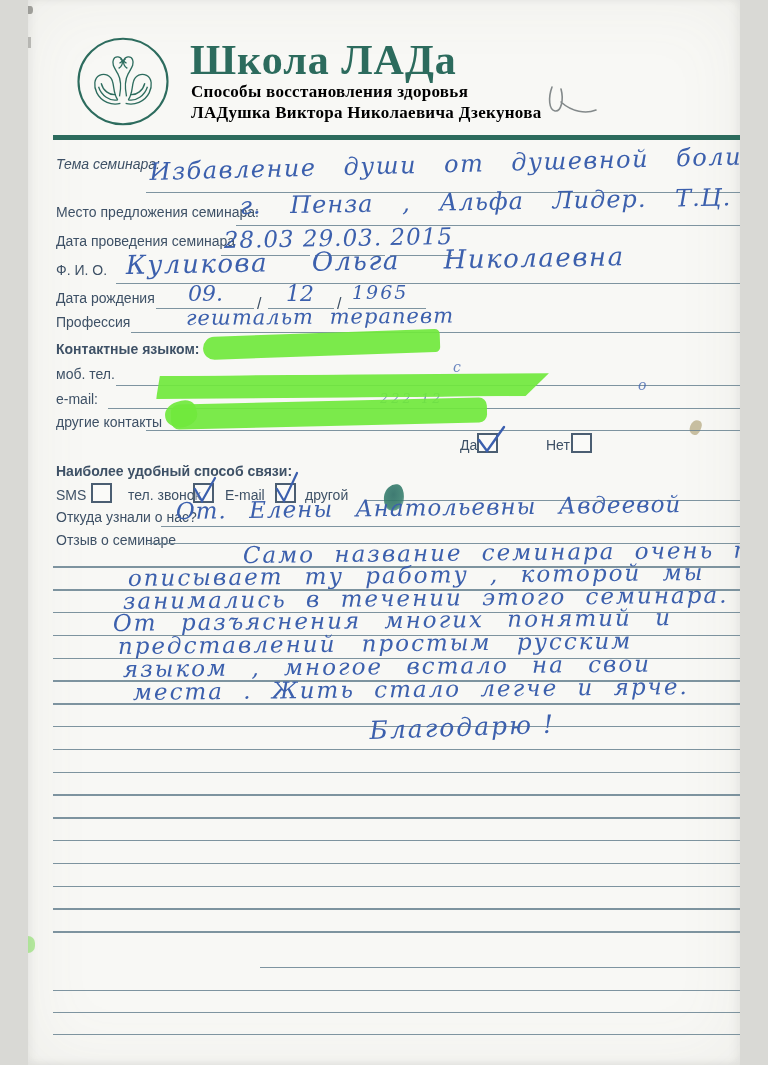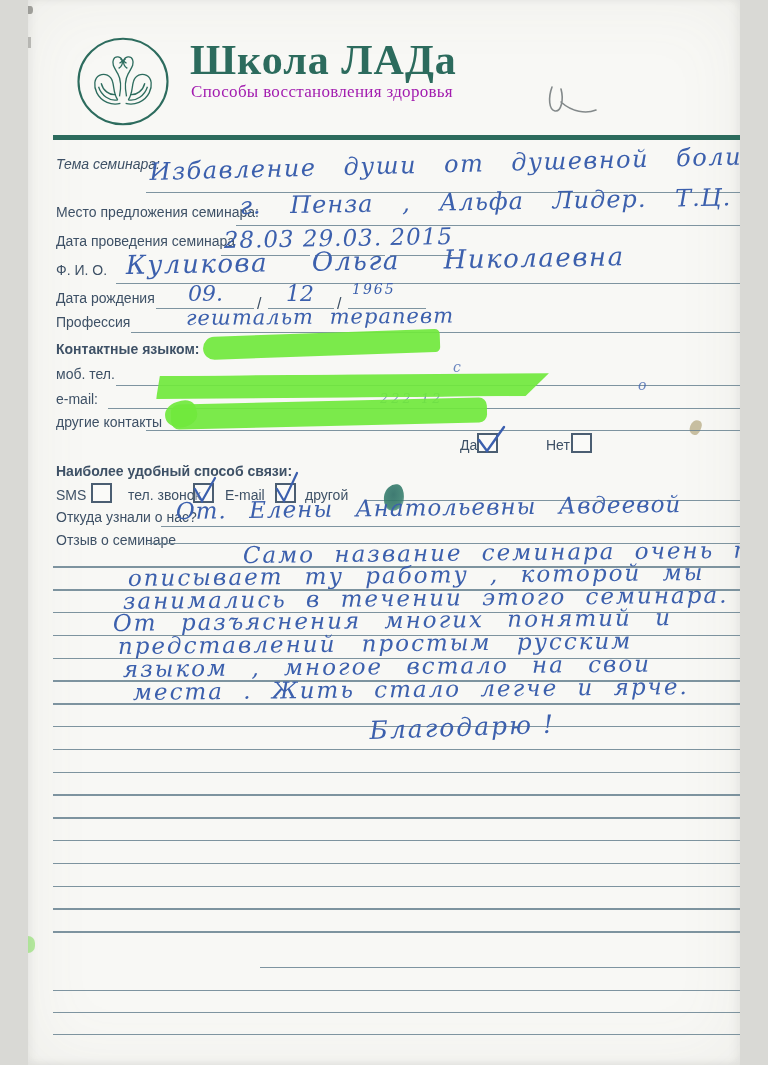--- a/index.html
+++ b/index.html
@@ -19,21 +19,21 @@
   .hw{
     position:absolute;font-family:"DejaVu Serif",serif;font-style:italic;
     color:#3c60ad;white-space:nowrap;transform-origin:left bottom;
   }
   .title{
     position:absolute;left:162px;top:36px;font-family:"Liberation Serif",serif;
     font-weight:bold;font-size:42px;color:#2c6b5d;letter-spacing:1px;white-space:nowrap;
   }
   .sub{
     position:absolute;left:163px;font-family:"Liberation Serif",serif;
-    font-weight:normal;font-size:17px;color:#a21caf;white-space:nowrap;letter-spacing:.3px;
+    font-weight:bold;font-size:17px;color:#000000;white-space:nowrap;letter-spacing:.3px;
   }
   .cb{position:absolute;width:21px;height:20px;border:2px solid #4b5e72;background:rgba(255,255,255,.35);box-sizing:border-box;}
   .bar{position:absolute;background:rgba(112,232,60,.92);}
   .barC-bump{position:absolute;left:-6px;top:-3px;width:32px;height:26px;background:rgba(112,232,60,.92);border-radius:50% 40% 45% 55%;transform:rotate(-14deg);}
   .check{position:absolute;}
   .ruled{
     position:absolute;left:25px;width:721px;top:545px;height:389px;
     background:repeating-linear-gradient(to bottom,transparent 0px,transparent 21.4px,
       rgba(104,130,144,.85) 21.4px,rgba(104,130,144,.85) 22.8px);
   }
@@ -72,20 +72,21 @@
           <path d="M59,72 C57,62 57,53 61,46 C65,39 68,35 66,30 C64,25 57,26 56,31 C55,35 57,38 60,40"></path>
           <path d="M58,29 L51,34"></path>
         </g>
         <use href="#swanR" transform="translate(110,0) scale(-1,1)"></use>
       </g>
     </svg>
   </span>
 
   <div class="title">Школа ЛАДа</div>
   <div class="sub" style="top:82px;">Способы восстановления здоровья</div>
+  <div class="sub" style="top:103px;">ЛАДушка Виктора Николаевича Дзекунова</div>
 
   <span style="position:absolute;left:514px;top:84px;">
     <svg width="58" height="36" viewBox="0 0 58 36">
       <path d="M10,3 C6,14 7,26 13,27 C19,28 22,16 19,5 M19,18 C30,28 44,30 54,26" stroke="#83898a" stroke-width="1.6" fill="none" stroke-linecap="round"></path>
     </svg>
   </span>
 
   <div class="thickrule"></div>
 
   <div class="label" style="left:28px;top:156px;font-style:italic;">Тема семинара:</div>
@@ -114,21 +115,21 @@
   <div class="fline" style="left:88px;width:658px;top:385px;"></div>
   <div class="fline" style="left:80px;width:666px;top:408px;"></div>
   <div class="fline" style="left:118px;width:628px;top:430px;"></div>
 
   <div class="hw" style="left:122px;top:158px;font-size:24px;letter-spacing:1.5px;word-spacing:18px;transform:rotate(-1.5deg);">Избавление души от душевной боли</div>
   <div class="hw" style="left:212px;top:192px;font-size:24px;letter-spacing:1px;word-spacing:20px;transform:rotate(-1deg);">г. Пенза ,  Альфа Лидер.  Т.Ц.</div>
   <div class="hw" style="left:196px;top:227px;font-size:23px;letter-spacing:1px;transform:rotate(-1deg);">28.03  29.03.  2015</div>
   <div class="hw" style="left:98px;top:250px;font-size:26px;letter-spacing:1.5px;word-spacing:34px;transform:rotate(-1deg);">Куликова  Ольга  Николаевна</div>
   <div class="hw" style="left:160px;top:281px;font-size:22px;">09.</div>
   <div class="hw" style="left:258px;top:281px;font-size:22px;">12</div>
-  <div class="hw" style="left:324px;top:281px;font-size:14px;letter-spacing:2px;">1965</div>
+  <div class="hw" style="left:324px;top:281px;font-size:19px;letter-spacing:2px;">1965</div>
   <div class="hw" style="left:158px;top:306px;font-size:21px;letter-spacing:1px;word-spacing:8px;transform:rotate(-.5deg);">гештальт терапевт</div>
 
   <div class="frag" style="left:425px;top:359px;font-size:14px;">с</div>
   <div class="frag" style="left:352px;top:391px;font-size:13px;letter-spacing:3px;">222 12</div>
   <div class="frag" style="left:610px;top:377px;font-size:14px;">о</div>
 
   <div class="bar" style="left:175px;top:333px;width:237px;height:23px;border-radius:14px 6px 6px 14px;transform:rotate(-2deg);"></div>
   <div class="bar" style="left:128px;top:374px;width:397px;height:24px;clip-path:polygon(1% 0,99% 5%,93% 100%,0 96%);transform:rotate(-.6deg);"></div>
   <div class="bar" style="left:143px;top:401px;width:316px;height:25px;border-radius:8px;transform:rotate(-1.3deg);">
     <span class="barC-bump"></span>

